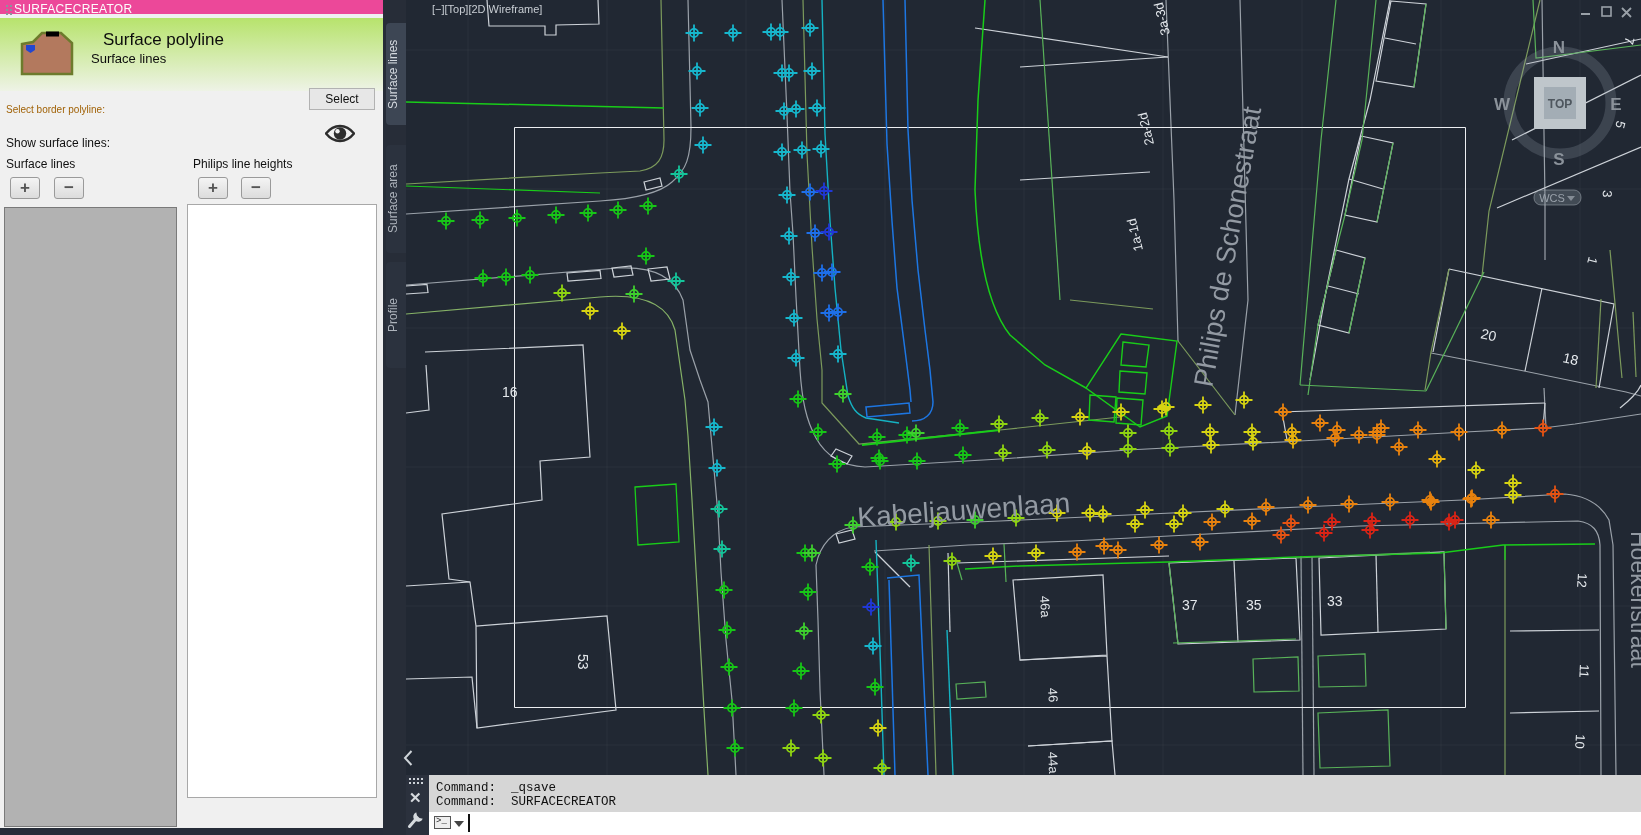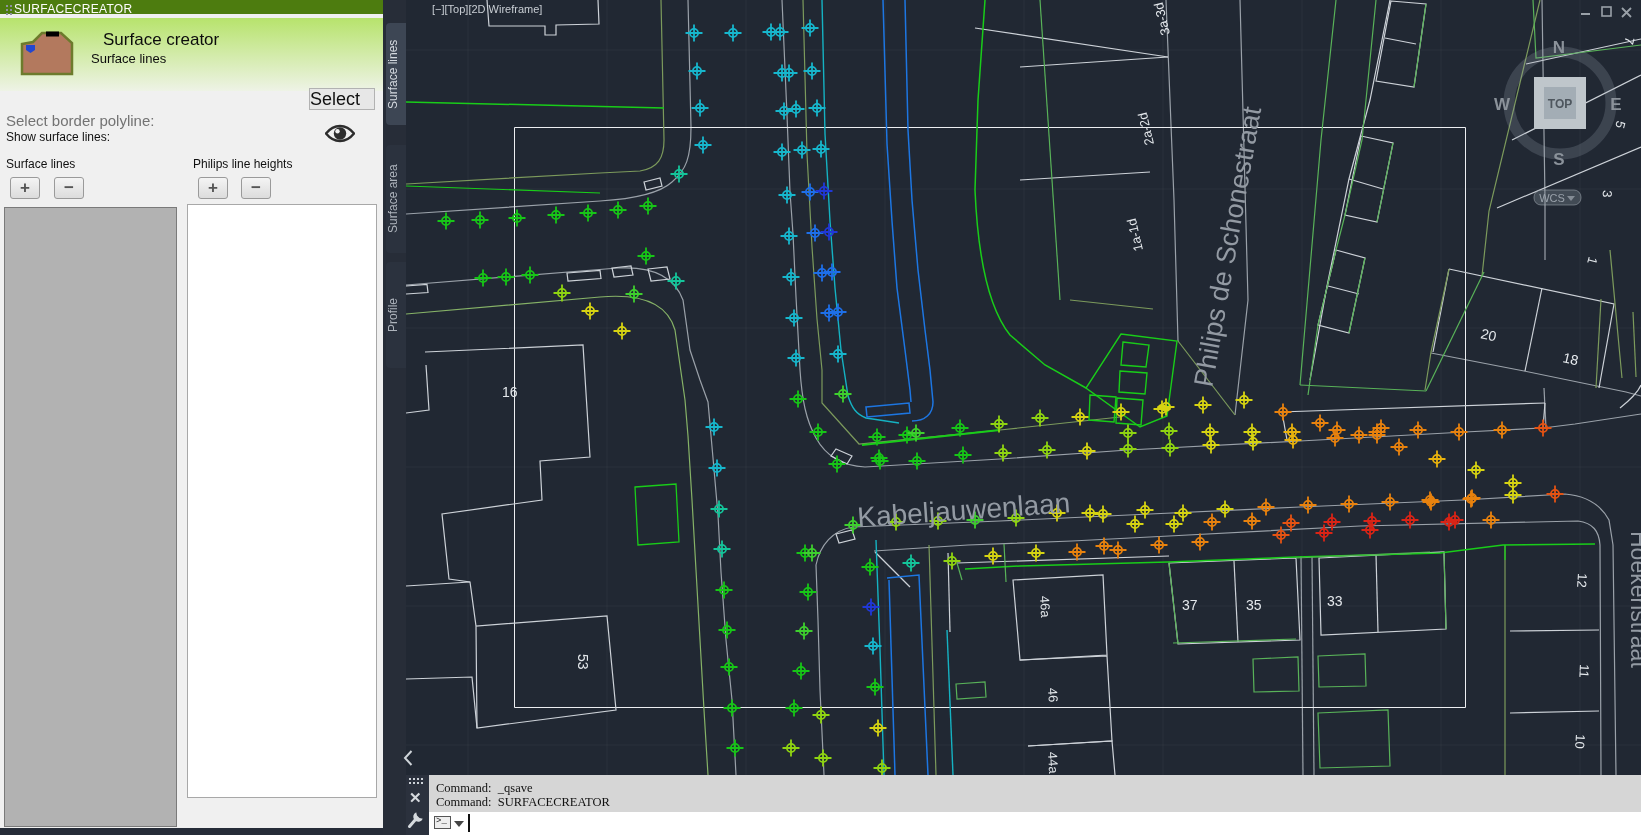--- a/index.html
+++ b/index.html
@@ -356,36 +356,36 @@
 
 <g stroke="#9aa1a8" stroke-width="2" fill="none">
  <path d="M1581 14 h9"></path>
  <rect x="1602" y="7" width="9" height="9" stroke-width="1.6"></rect>
  <path d="M1622 8 l9 9 M1631 8 l-9 9" stroke-width="1.8"></path>
 </g>
 
 </svg>
 
 <div style="position:absolute;left:0;top:0;width:383px;height:828px;background:#f0f0f0">
- <div style="position:absolute;left:0;top:0;width:383px;height:14px;background:#4d7c0f">
+ <div style="position:absolute;left:0;top:0;width:383px;height:14px;background:#ec4899">
    <div style="position:absolute;left:5px;top:4px;width:8px;height:13px;background-image:radial-gradient(circle,#8d939d 1px,transparent 1.3px);background-size:4px 4px"></div>
    <div style="position:absolute;left:14px;top:2px;font-size:12px;color:#fdfdfd;letter-spacing:.3px">SURFACECREATOR</div>
  </div>
  <div style="position:absolute;left:0;top:18px;width:383px;height:73px;background:linear-gradient(#b7e36c,#eef3e6)">
    <svg style="position:absolute;left:20px;top:10px" width="54" height="49" viewBox="0 0 54 49">
      <path d="M2 16 L13 14 L22 5 L41 5 L52 15 L52 46 L2 46 Z" fill="#b3795e" stroke="#6d7b2c" stroke-width="2.5"></path>
      <rect x="26" y="3.5" width="13" height="5" fill="#000"></rect>
      <path d="M6 17 h9 v5 l-4.5 3 -4.5 -3 Z" fill="#2247d0"></path>
    </svg>
-   <div style="position:absolute;left:103px;top:12px;font-size:17px;color:#0c0c0c">Surface creator</div>
+   <div style="position:absolute;left:103px;top:12px;font-size:17px;color:#0c0c0c">Surface polyline</div>
    <div style="position:absolute;left:91px;top:33px;font-size:13px;color:#0c0c0c">Surface lines</div>
  </div>
- <div style="position:absolute;left:6px;top:112px;font-size:15px;color:#737373">Select border polyline:</div>
- <div style="position:absolute;left:309px;top:88px;width:66px;height:22px;background:#e7e7e7;border:1px solid #b2b2b2;font-size:18px;color:#101010;text-align:left;line-height:21px">Select</div>
- <div style="position:absolute;left:6px;top:130px;font-size:12px;color:#101010">Show surface lines:</div>
+ <div style="position:absolute;left:6px;top:104px;font-size:10px;color:#a16207">Select border polyline:</div>
+ <div style="position:absolute;left:309px;top:88px;width:66px;height:22px;background:#e7e7e7;border:1px solid #b2b2b2;font-size:12px;color:#101010;text-align:center;line-height:21px">Select</div>
+ <div style="position:absolute;left:6px;top:136px;font-size:12px;color:#101010">Show surface lines:</div>
  <svg style="position:absolute;left:325px;top:124px" width="30" height="19" viewBox="0 0 30 19">
    <path d="M15 2 C22 2 27 7 29 9.5 C27 12 22 17 15 17 C8 17 3 12 1 9.5 C3 7 8 2 15 2 Z" fill="none" stroke="#2d2d2d" stroke-width="2.4"></path>
    <circle cx="15" cy="9.5" r="6.2" fill="#2d2d2d"></circle>
    <circle cx="12.5" cy="7.2" r="2.2" fill="#f0f0f0"></circle>
  </svg>
  <div style="position:absolute;left:6px;top:157px;font-size:12px;color:#101010">Surface lines</div>
  <div style="position:absolute;left:193px;top:157px;font-size:12px;color:#101010">Philips line heights</div>
  <div class="pmbtn" style="left:10px">+</div>
  <div class="pmbtn" style="left:54px">−</div>
  <div class="pmbtn" style="left:198px">+</div>
@@ -394,21 +394,21 @@
  <div style="position:absolute;left:187px;top:204px;width:190px;height:594px;background:#fff;border:1px solid #a8a8a8"></div>
 </div>
 <div style="position:absolute;left:0;top:828px;width:383px;height:7px;background:#262c38"></div>
 
 <div style="position:absolute;left:383px;top:0;width:23px;height:835px;background:#272d38"></div>
 <div class="tab" style="top:23px;height:102px;background:#3d4654;color:#d4d9df">Surface lines</div>
 <div class="tab" style="top:145px;height:108px;background:#2b323e;color:#aeb4bc">Surface area</div>
 <div class="tab" style="top:262px;height:106px;background:#2b323e;color:#aeb4bc">Profile</div>
 
 <div style="position:absolute;left:406px;top:775px;width:1235px;height:60px;background:#2b313d"></div>
-<div style="position:absolute;left:429px;top:775px;width:1212px;height:37px;background:#d6d6d6;font-family:Liberation Serif, serif;font-size:12.5px;color:#111;line-height:14px;padding:6px 0 0 7px">Command:&nbsp;&nbsp;_qsave<br>Command:&nbsp;&nbsp;SURFACECREATOR</div>
+<div style="position:absolute;left:429px;top:775px;width:1212px;height:37px;background:#d6d6d6;font-family:Liberation Mono, monospace;font-size:12.5px;color:#111;line-height:14px;padding:6px 0 0 7px">Command:&nbsp;&nbsp;_qsave<br>Command:&nbsp;&nbsp;SURFACECREATOR</div>
 <div style="position:absolute;left:429px;top:812px;width:1212px;height:23px;background:#fff"></div>
 <div style="position:absolute;left:434px;top:816px;width:17px;height:13px;border:1px solid #555;background:#eee"></div>
 <div style="position:absolute;left:436px;top:816px;font-size:9px;color:#222;font-family:'Liberation Mono',monospace">&gt;_</div>
 <div style="position:absolute;left:454px;top:818px;width:0;height:0;border-left:5px solid transparent;border-right:5px solid transparent;border-top:6px solid #444;margin-top:3px"></div>
 <div style="position:absolute;left:468px;top:814px;width:1.5px;height:18px;background:#111"></div>
 <div style="position:absolute;left:408px;top:777px;width:16px;height:8px;background-image:radial-gradient(circle,#cdd2d8 1px,transparent 1.2px);background-size:4px 4px"></div>
 <div style="position:absolute;left:409px;top:789px;font-size:15px;color:#d6dade;font-weight:bold">✕</div>
 <svg style="position:absolute;left:406px;top:809px" width="20" height="20" viewBox="0 0 20 20">
  <path d="M3.5 17.5 L9.5 10.5" stroke="#d6dade" stroke-width="3" fill="none" stroke-linecap="round"></path>
  <path d="M10.2 3.2 A5 5 0 1 0 16.8 9.8 L13.5 9 L11 6.5 Z" fill="#d6dade"></path>

